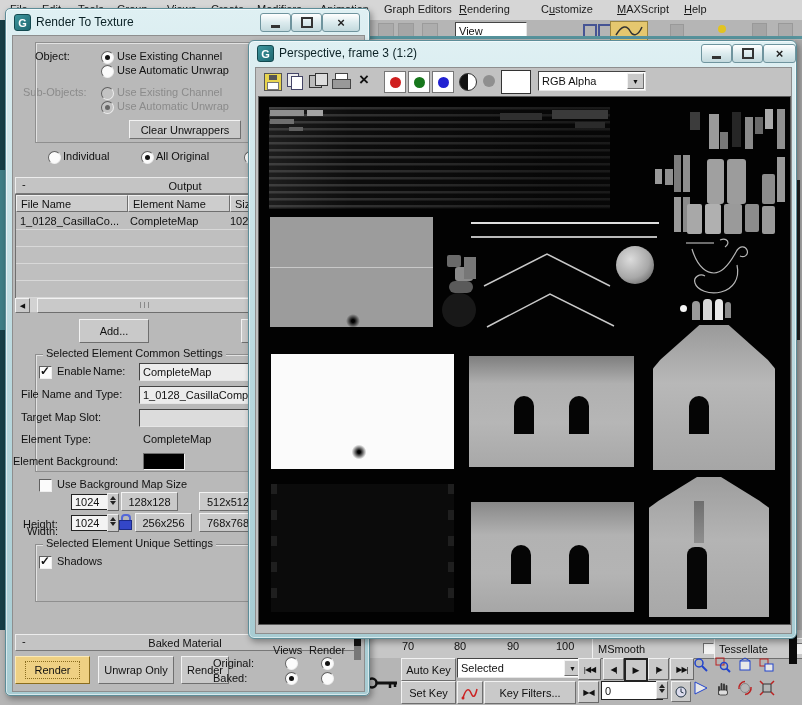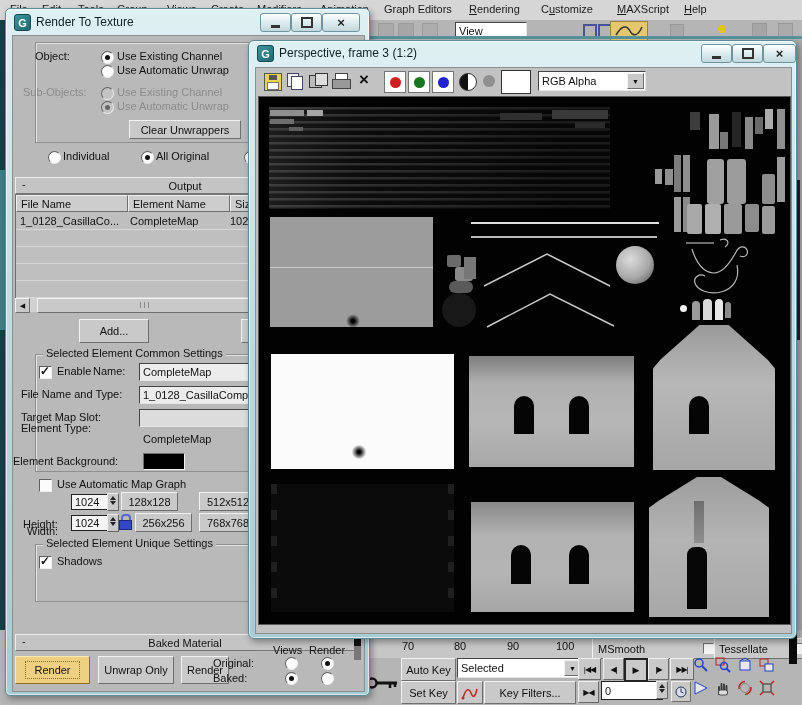--- a/index.html
+++ b/index.html
@@ -66,21 +66,21 @@
   <div class="abs menubar">
     <span class="menuitem" style="left:10px"><u>F</u>ile</span>
     <span class="menuitem" style="left:42px"><u>E</u>dit</span>
     <span class="menuitem" style="left:78px"><u>T</u>ools</span>
     <span class="menuitem" style="left:117px"><u>G</u>roup</span>
     <span class="menuitem" style="left:167px"><u>V</u>iews</span>
     <span class="menuitem" style="left:211px"><u>C</u>reate</span>
     <span class="menuitem" style="left:257px"><u>M</u>odifiers</span>
     <span class="menuitem" style="left:320px"><u>A</u>nimation</span>
     <span class="menuitem" style="left:384px">Graph Editors</span>
-    <span class="menuitem" style="left:469px"><u>R</u>endering</span>
+    <span class="menuitem" style="left:459px"><u>R</u>endering</span>
     <span class="menuitem" style="left:541px">C<u>u</u>stomize</span>
     <span class="menuitem" style="left:617px"><u>M</u>AXScript</span>
     <span class="menuitem" style="left:684px"><u>H</u>elp</span>
   </div>
 
   <div class="abs" style="left:370px;top:20px;width:432px;height:20px;background:#b5b5b5;">
     <div class="abs" style="left:8px;top:3px;width:14px;height:14px;background:#a4a4a4;border:1px solid #8a8a8a;opacity:.6"></div>
     <div class="abs" style="left:28px;top:3px;width:14px;height:14px;background:#9d9d9d;border:1px solid #8a8a8a;opacity:.6"></div>
     <div class="abs" style="left:52px;top:3px;width:14px;height:14px;background:#a9a9a9;border:1px solid #8a8a8a;opacity:.6"></div>
     <div class="abs field" style="left:85px;top:2px;width:64px;height:15px;background:#fff;">
@@ -326,27 +326,27 @@
           <span>CompleteMap</span>
         </div>
       <span class="lbl rt" style="left:8px;top:352px;width:114px;">File Name and Type:</span>
       <div class="abs field" style="left:126px;top:350px;width:150px;height:16px;">
           <span>1_0128_CasillaComple</span>
         </div>
       <span class="lbl rt" style="left:8px;top:375px;width:114px;">Target Map Slot:</span>
       <div class="abs field" style="left:126px;top:373px;width:150px;height:16px;background:#dcdcdc;">
           <span></span>
         </div>
-      <span class="lbl rt" style="left:8px;top:386px;width:114px;">Element Type:</span>
+      <span class="lbl rt" style="left:8px;top:397px;width:114px;">Element Type:</span>
       <span class="lbl" style="left:130px;top:397px;">CompleteMap</span>
       <span class="lbl rt" style="left:0px;top:419px;width:126px;">Element Background:</span>
       <div class="abs sunken" style="left:130px;top:417px;width:40px;height:15px;background:#000;"></div>
 
       <div class="chk" style="left:26px;top:443px;"></div>
-      <span class="lbl" style="left:44px;top:442px;">Use Automatic Map Graph</span>
+      <span class="lbl" style="left:44px;top:442px;">Use Background Map Size</span>
 
       <span class="lbl rt" style="left:14px;top:489px;width:40px;">Width:</span>
       <div class="abs numfield" style="left:58px;top:458px;width:33px;height:14px;">
           <span>1024</span>
         </div>
       <div class="abs spin" style="left:94px;top:457px;">
           <div class="up"></div>
           <div class="dn"></div>
         </div>
       <div class="abs btn" style="left:108px;top:456px;width:55px;height:17px;">

